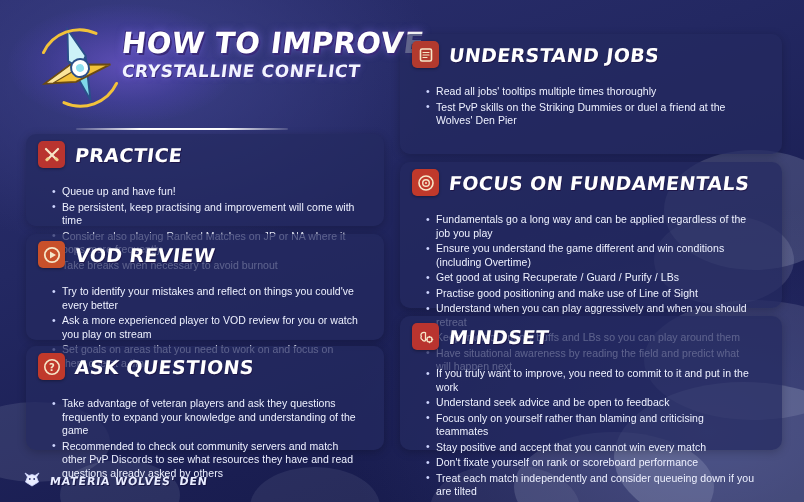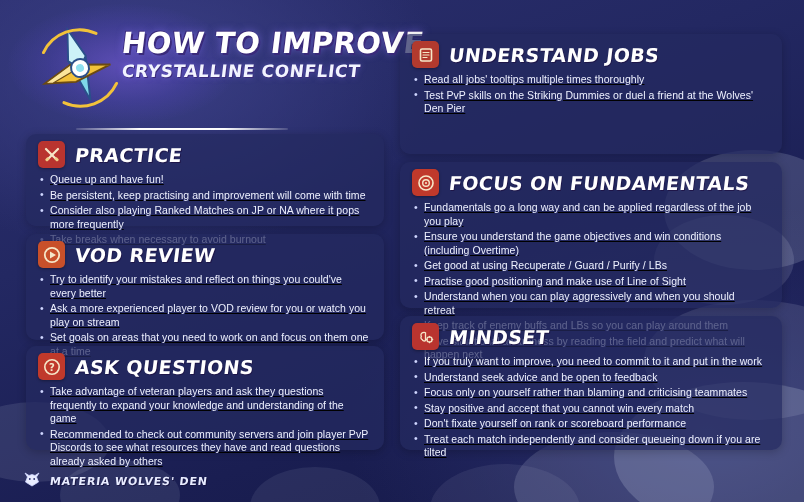--- a/index.html
+++ b/index.html
@@ -116,23 +116,22 @@
     color: #ffffff;
     text-shadow: 1px 1px 0 rgba(30,20,70,0.9);
     transform: skewX(-7deg);
     white-space: nowrap;
   }
   .panel-body {
     padding: 3px 14px 10px 14px;
   }
   ul.bullets {
     list-style: none;
-    margin: 0;
+    margin: 12px;
     padding: 0;
-    text-decoration: underline;
   }
   ul.bullets li {
     position: relative;
     padding-left: 10px;
     margin: 0 0 2px 0;
     font-size: 10.5px;
     line-height: 13.5px;
     color: #eef1ff;
     letter-spacing: 0.05px;
   }
@@ -270,21 +269,21 @@
         <svg width="18" height="18" viewBox="0 0 18 18">
           <circle cx="9" cy="9" r="7.2" fill="none" stroke="#f6e7c8" stroke-width="1.6"></circle>
           <text x="9" y="13" text-anchor="middle" font-family="DejaVu Sans, sans-serif" font-size="10" font-weight="bold" fill="#f6e7c8">?</text>
         </svg>
       </div>
       <div class="panel-title">ASK QUESTIONS</div>
     </div>
     <div class="panel-body">
       <ul class="bullets">
         <li>Take advantage of veteran players and ask they questions frequently to expand your knowledge and understanding of the game</li>
-        <li>Recommended to check out community servers and join player PvP Discords to see what resources they have and read questions already asked by others</li>
+        <li>Recommended to check out community servers and match other PvP Discords to see what resources they have and read questions already asked by others</li>
       </ul>
     </div>
   </div>
 
   <div class="panel" id="panel-jobs">
     <div class="panel-head">
       <div class="badge" style="background:#b23a2e;">
         <svg width="18" height="18" viewBox="0 0 18 18">
           <rect x="3.5" y="3" width="11" height="12" rx="1.5" fill="none" stroke="#f6e7c8" stroke-width="1.6"></rect>
           <path d="M6 6.5 H12 M6 9 H12 M6 11.5 H10" stroke="#f6e7c8" stroke-width="1.2" stroke-linecap="round"></path>
@@ -307,21 +306,21 @@
           <circle cx="9" cy="9" r="7" fill="none" stroke="#f6e7c8" stroke-width="1.6"></circle>
           <circle cx="9" cy="9" r="3.3" fill="none" stroke="#f6e7c8" stroke-width="1.4"></circle>
           <circle cx="9" cy="9" r="1" fill="#f6e7c8"></circle>
         </svg>
       </div>
       <div class="panel-title">FOCUS ON FUNDAMENTALS</div>
     </div>
     <div class="panel-body">
       <ul class="bullets">
         <li>Fundamentals go a long way and can be applied regardless of the job you play</li>
-        <li>Ensure you understand the game objectives and win conditions (including Overtime)</li>
+        <li>Ensure you understand the game different and win conditions (including Overtime)</li>
         <li>Get good at using Recuperate / Guard / Purify / LBs</li>
         <li>Practise good positioning and make use of Line of Sight</li>
         <li>Understand when you can play aggressively and when you should retreat</li>
         <li>Keep track of enemy buffs and LBs so you can play around them</li>
         <li>Have situational awareness by reading the field and predict what will happen next</li>
       </ul>
     </div>
   </div>
 
   <div class="panel" id="panel-mindset">

